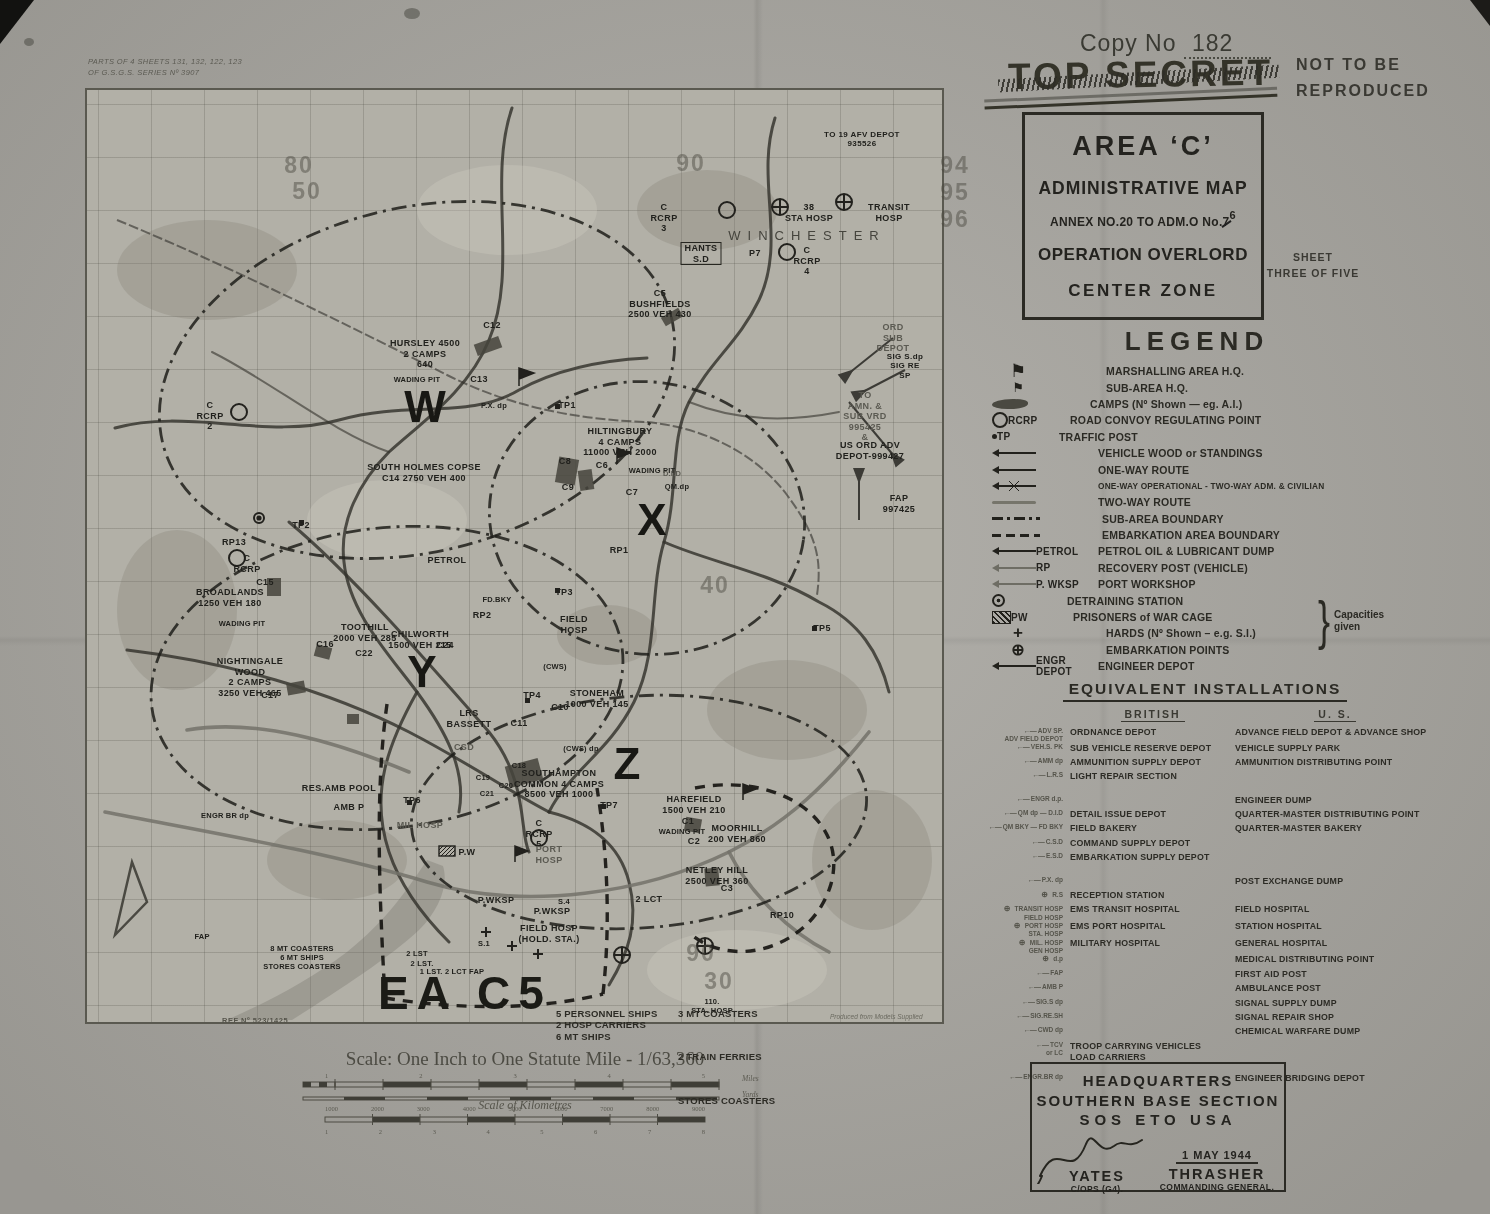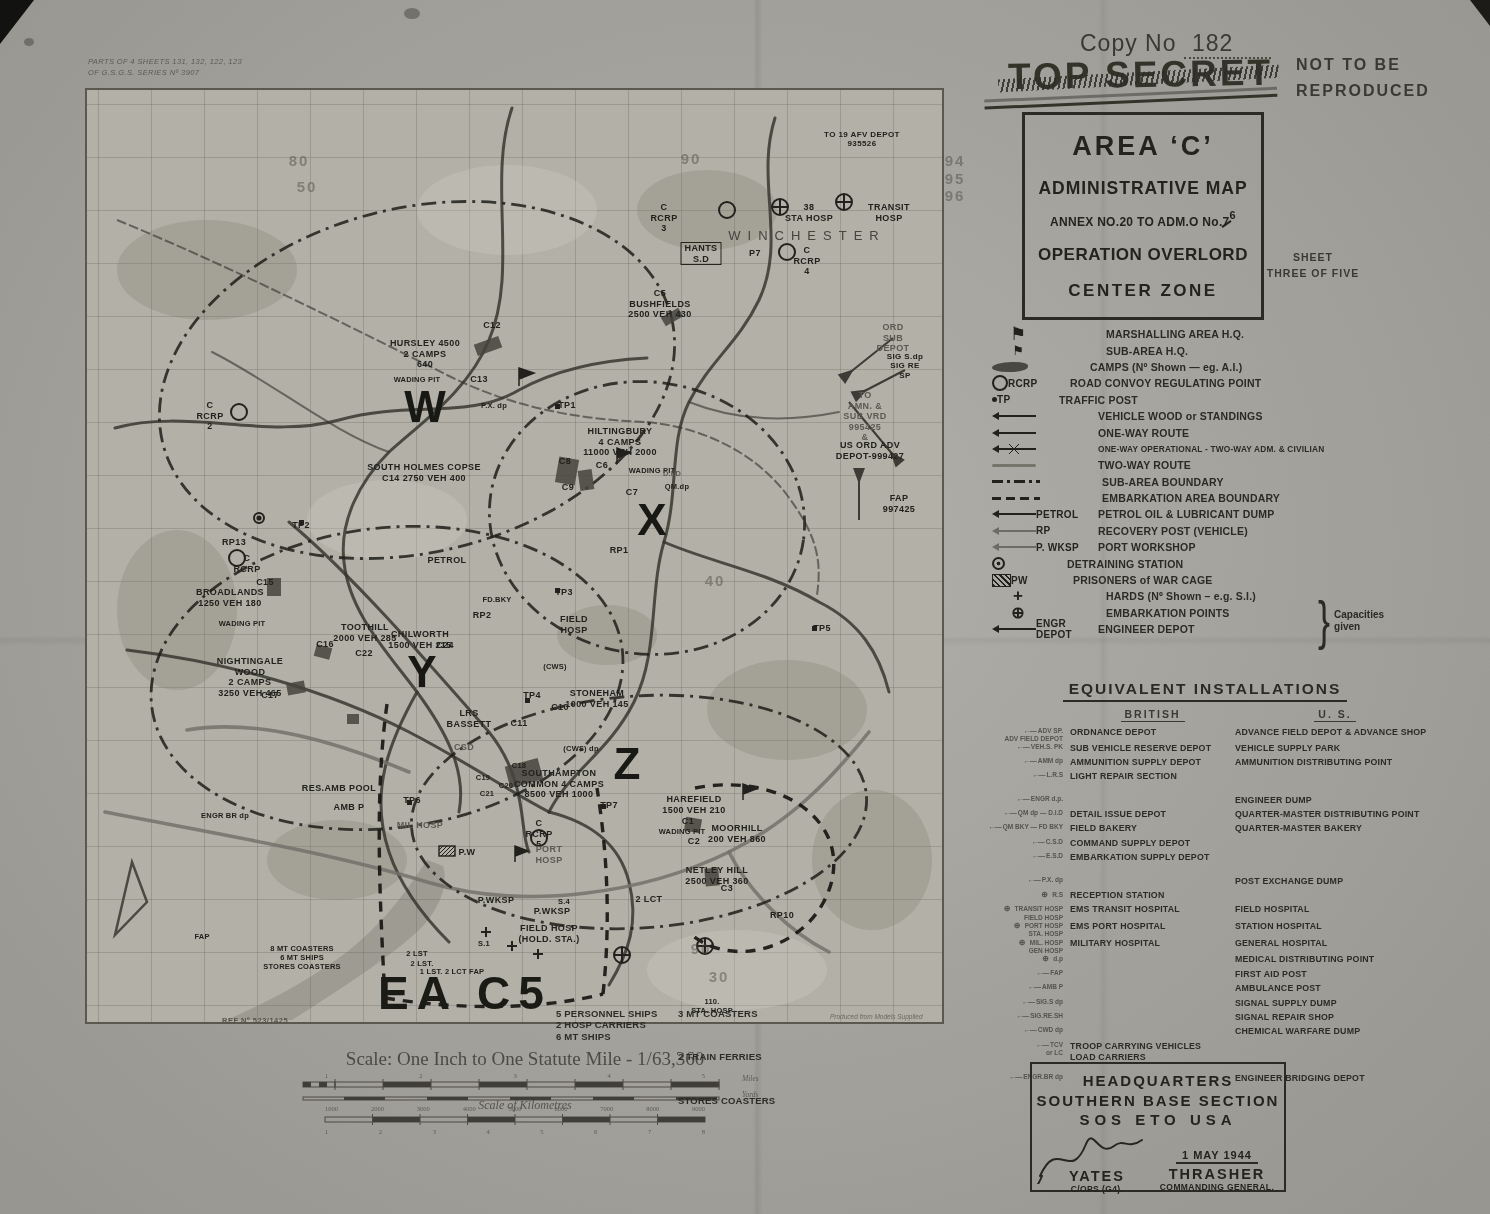--- a/index.html
+++ b/index.html
@@ -41,21 +41,21 @@
 
   .mlabel{position:absolute;transform:translateX(-50%);white-space:pre-line;text-align:center;
     font-size:9px;font-weight:700;letter-spacing:.4px;line-height:1.18;color:#21211d;}
   .mlabel.tiny{font-size:7.5px;letter-spacing:.2px;}
   .mlabel.sm{font-size:8px;}
   .mlabel.faint{color:#5b5a52;}
   .mlabel.town{font-size:13px;font-weight:400;letter-spacing:7px;color:#45443d;}
   .mlabel.boxed{border:1.5px solid #262620;padding:0 3px;}
   .mlabel.huge{font-size:44px;letter-spacing:0;color:#181814;line-height:1;}
   .mlabel.mega{font-size:46px;letter-spacing:8px;color:#1b1b16;line-height:1;}
-  .mlabel.grid{font-size:15px;color:rgba(75,73,64,.48);letter-spacing:2px;}
+  .mlabel.grid{font-size:23px;color:rgba(75,73,64,.48);letter-spacing:2px;}
 
   
   .copy-no{position:absolute;left:1080px;top:30px;font-size:23px;color:#3a3a33;letter-spacing:1px;}
   .copy-no .num{border-bottom:2px dotted #4a4a42;padding:0 38px 1px 8px;}
   .top-secret{position:absolute;left:1008px;top:54px;font-size:37px;font-weight:700;letter-spacing:3px;color:#343329;transform:rotate(-1deg);}
   .top-secret::before{content:"";position:absolute;left:-10px;right:-6px;top:42%;height:13px;
     background:repeating-linear-gradient(105deg, rgba(45,44,38,.85) 0 2px, transparent 2px 5px);transform:rotate(-2deg);}
   .top-secret::after{content:"";position:absolute;left:-24px;right:-4px;bottom:-7px;height:3px;background:#343329;
     transform:rotate(-1.5deg);box-shadow:0 -7px 0 rgba(45,44,38,.45);}
   .not-repro{position:absolute;left:1296px;top:52px;font-size:16px;font-weight:700;letter-spacing:2px;
@@ -462,20 +462,21 @@
     <div class="tb3">
       <span>ANNEX NO.20 TO ADM.O No.</span><span class="struck">7</span><span class="corr">6</span>
     </div>
     <div class="tb4">OPERATION OVERLORD</div>
     <div class="tb5">CENTER ZONE</div>
   </div>
   <div class="sheet-note">SHEET
 THREE OF FIVE</div>
 
   <div class="legend">
+    <div class="lg-title">LEGEND</div>
     <div>
 
     <div class="lg-row">
           <span class="lg-icon" data-icon="flag-large"></span>
           <span class="lg-sym"></span>
           <span class="lg-label">MARSHALLING AREA H.Q.</span>
         </div>
         <div class="lg-row">
           <span class="lg-icon" data-icon="flag-small"></span>
           <span class="lg-sym"></span>

